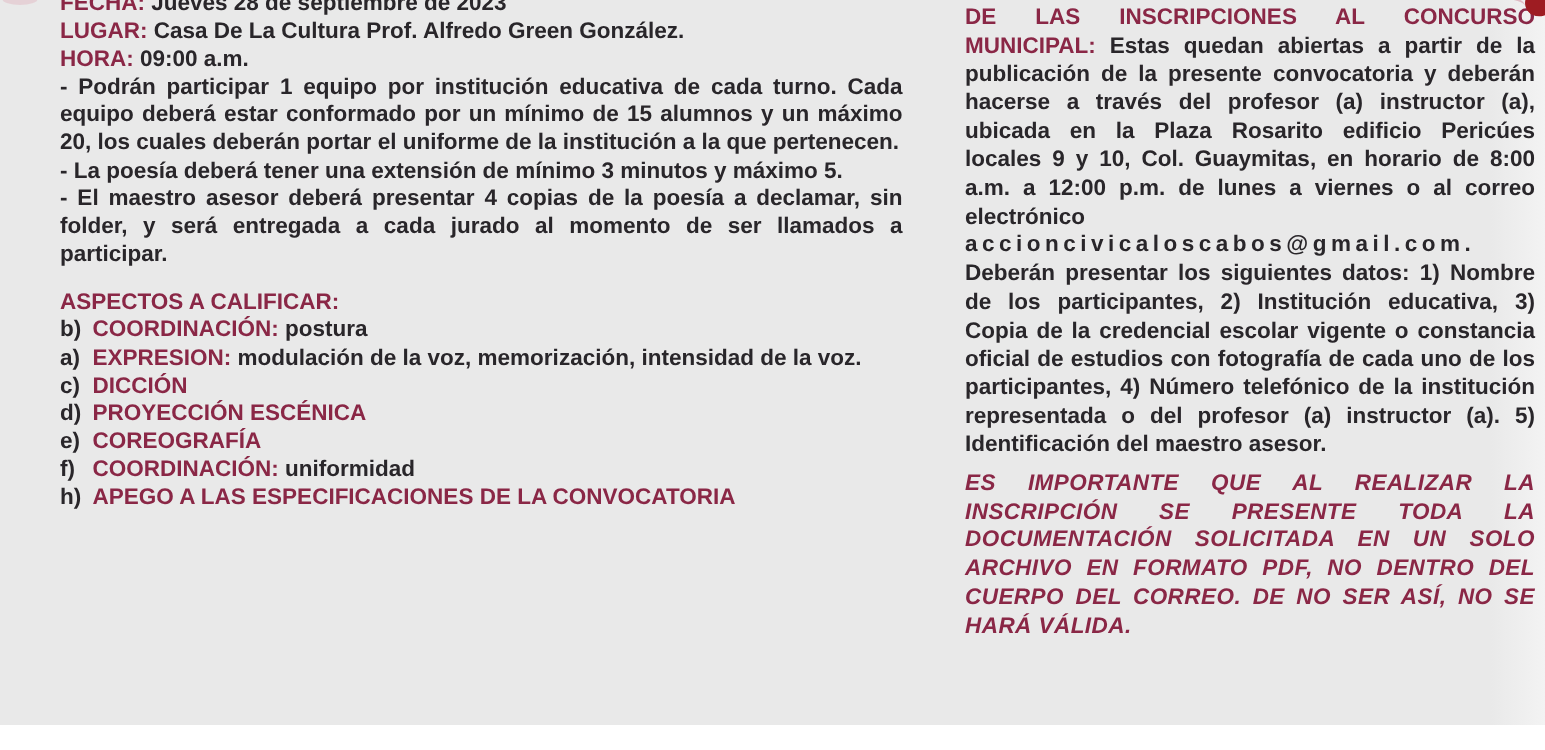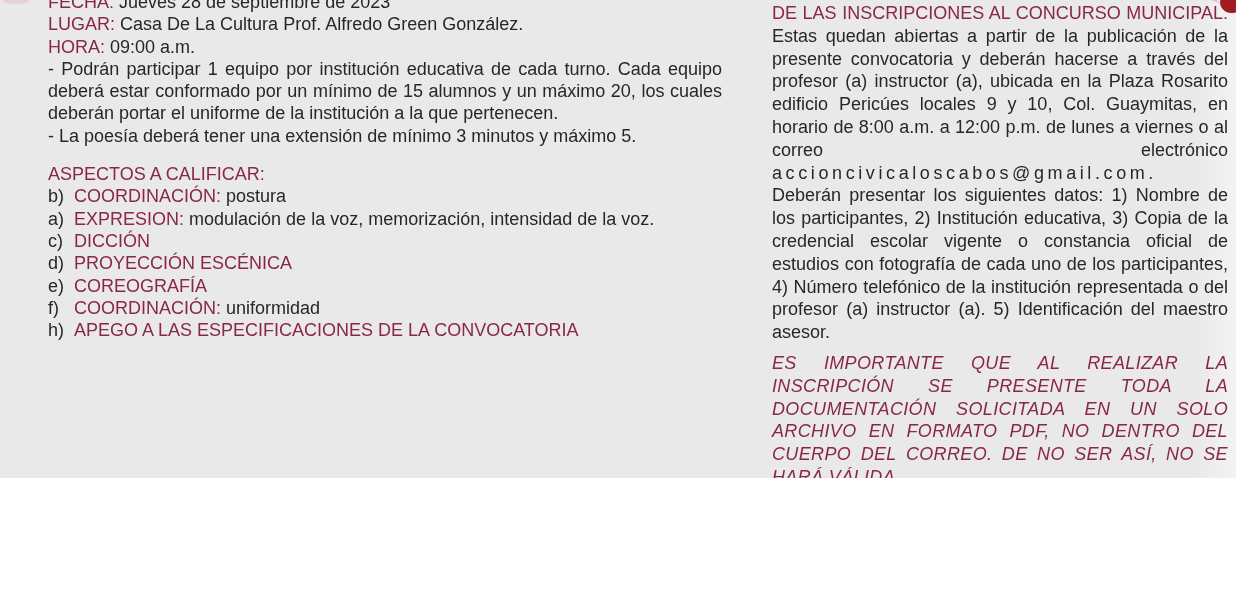--- a/index.html
+++ b/index.html
@@ -1,22 +1,22 @@
 <!DOCTYPE html>
 <html><head>
 <meta charset="utf-8">
 <style>
   html,body { margin:0; padding:0; }
   .page {
     position:relative;
-    width:1236px; height:478px;
+    width:1236px; height:580px;
     background:linear-gradient(to right, #e9e9e9 96.5%, #f3f3f3 100%);
     overflow:hidden;
     font-family:"Liberation Sans", sans-serif;
-    font-weight:400;
+    font-weight:700;
   }
   p { margin:0; }
   .col-left {
     position:absolute; left:48px; top:-9px; width:674px;
     color:#29262a; font-size:18px; line-height:22.3px;
     text-align:justify;
   }
   .col-right {
     position:absolute; left:772px; top:2px; width:456px;
     color:#29262a; font-size:18px; line-height:22.8px;
@@ -59,20 +59,21 @@
       <span class="maroon">LUGAR:</span>
       <span>Casa De La Cultura Prof. Alfredo Green González.</span>
     </p>
     <p>
       <span class="maroon">HORA:</span>
       <span>09:00 a.m.</span>
     </p>
 
     <p>- Podrán participar 1 equipo por institución educativa de cada turno. Cada equipo deberá estar conformado por un mínimo de 15 alumnos y un máximo 20, los cuales deberán portar el uniforme de la institución a la que pertenecen.</p>
     <p>- La poesía deberá tener una extensión de mínimo 3 minutos y máximo 5.</p>
+    <p>- El maestro asesor deberá presentar 4 copias de la poesía a declamar, sin folder, y será entregada a cada jurado al momento de ser llamados a participar.</p>
 
     <p class="aspects-heading maroon">ASPECTOS A CALIFICAR:</p>
 
     <p>
       <span class="letter">b)</span><span class="maroon">COORDINACIÓN:</span>
       <span>postura</span>
     </p>
     <p>
       <span class="letter">a)</span><span class="maroon">EXPRESION:</span>
       <span>modulación de la voz, memorización, intensidad de la voz.</span>

